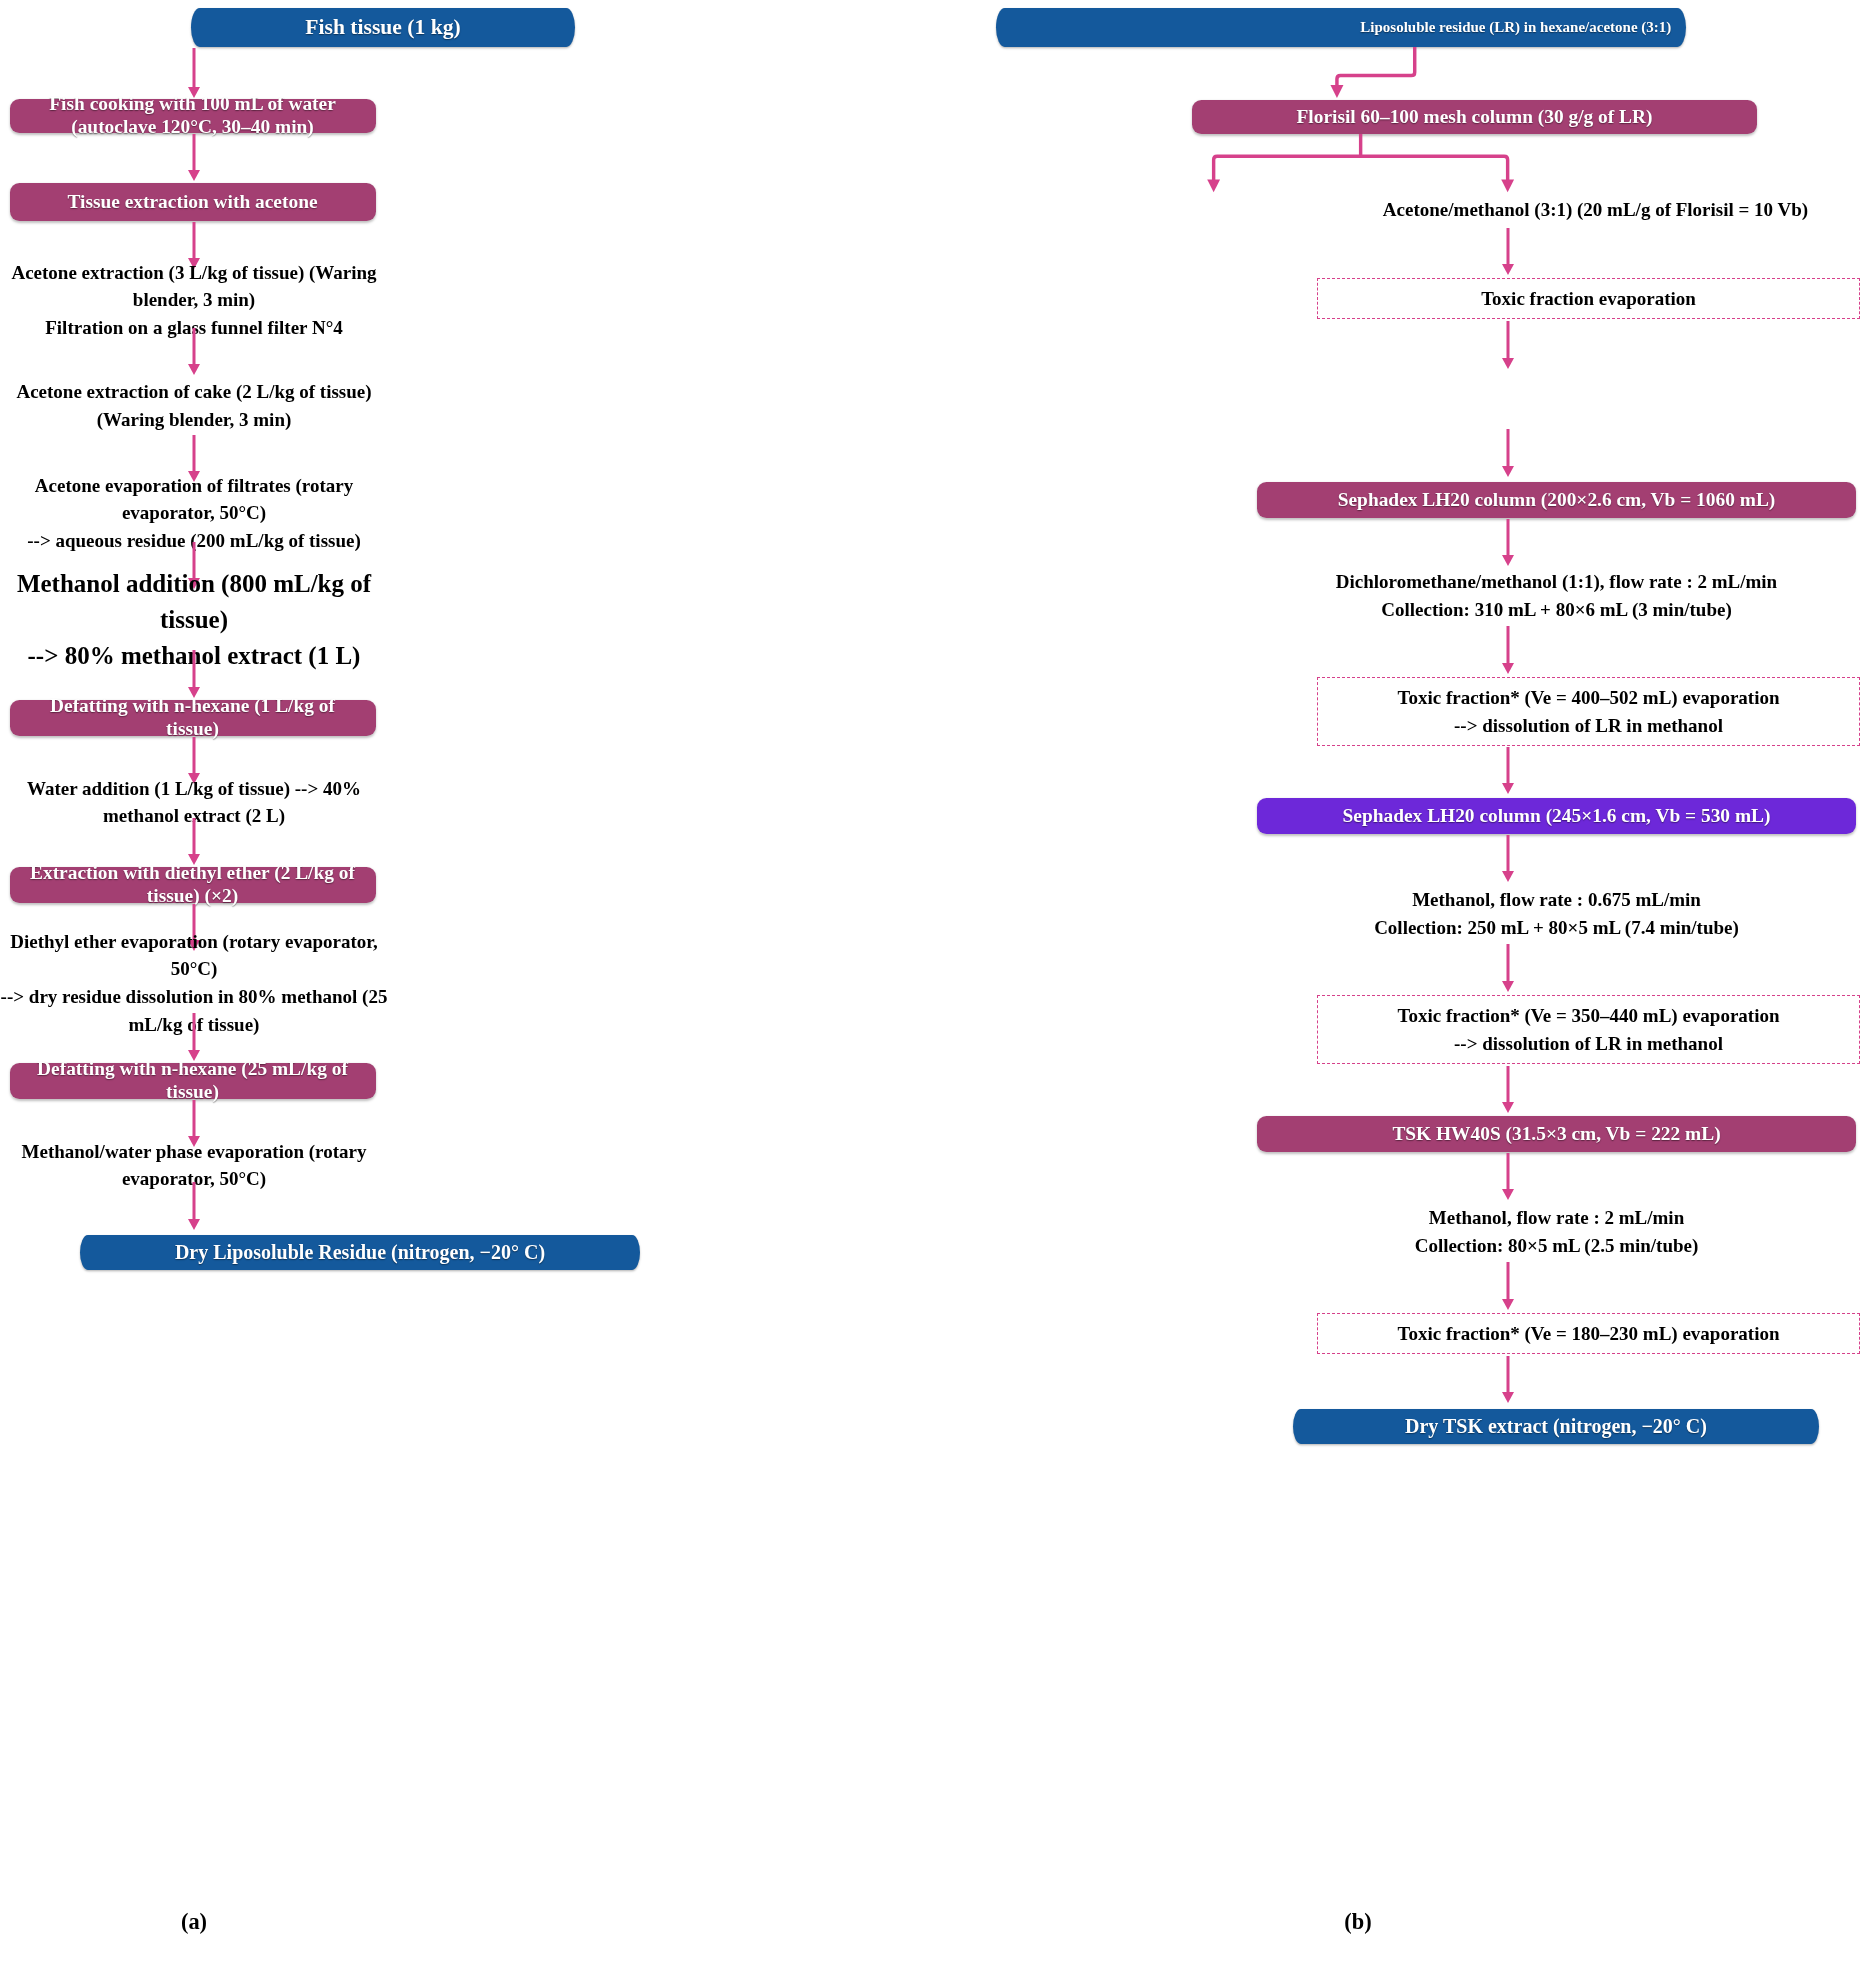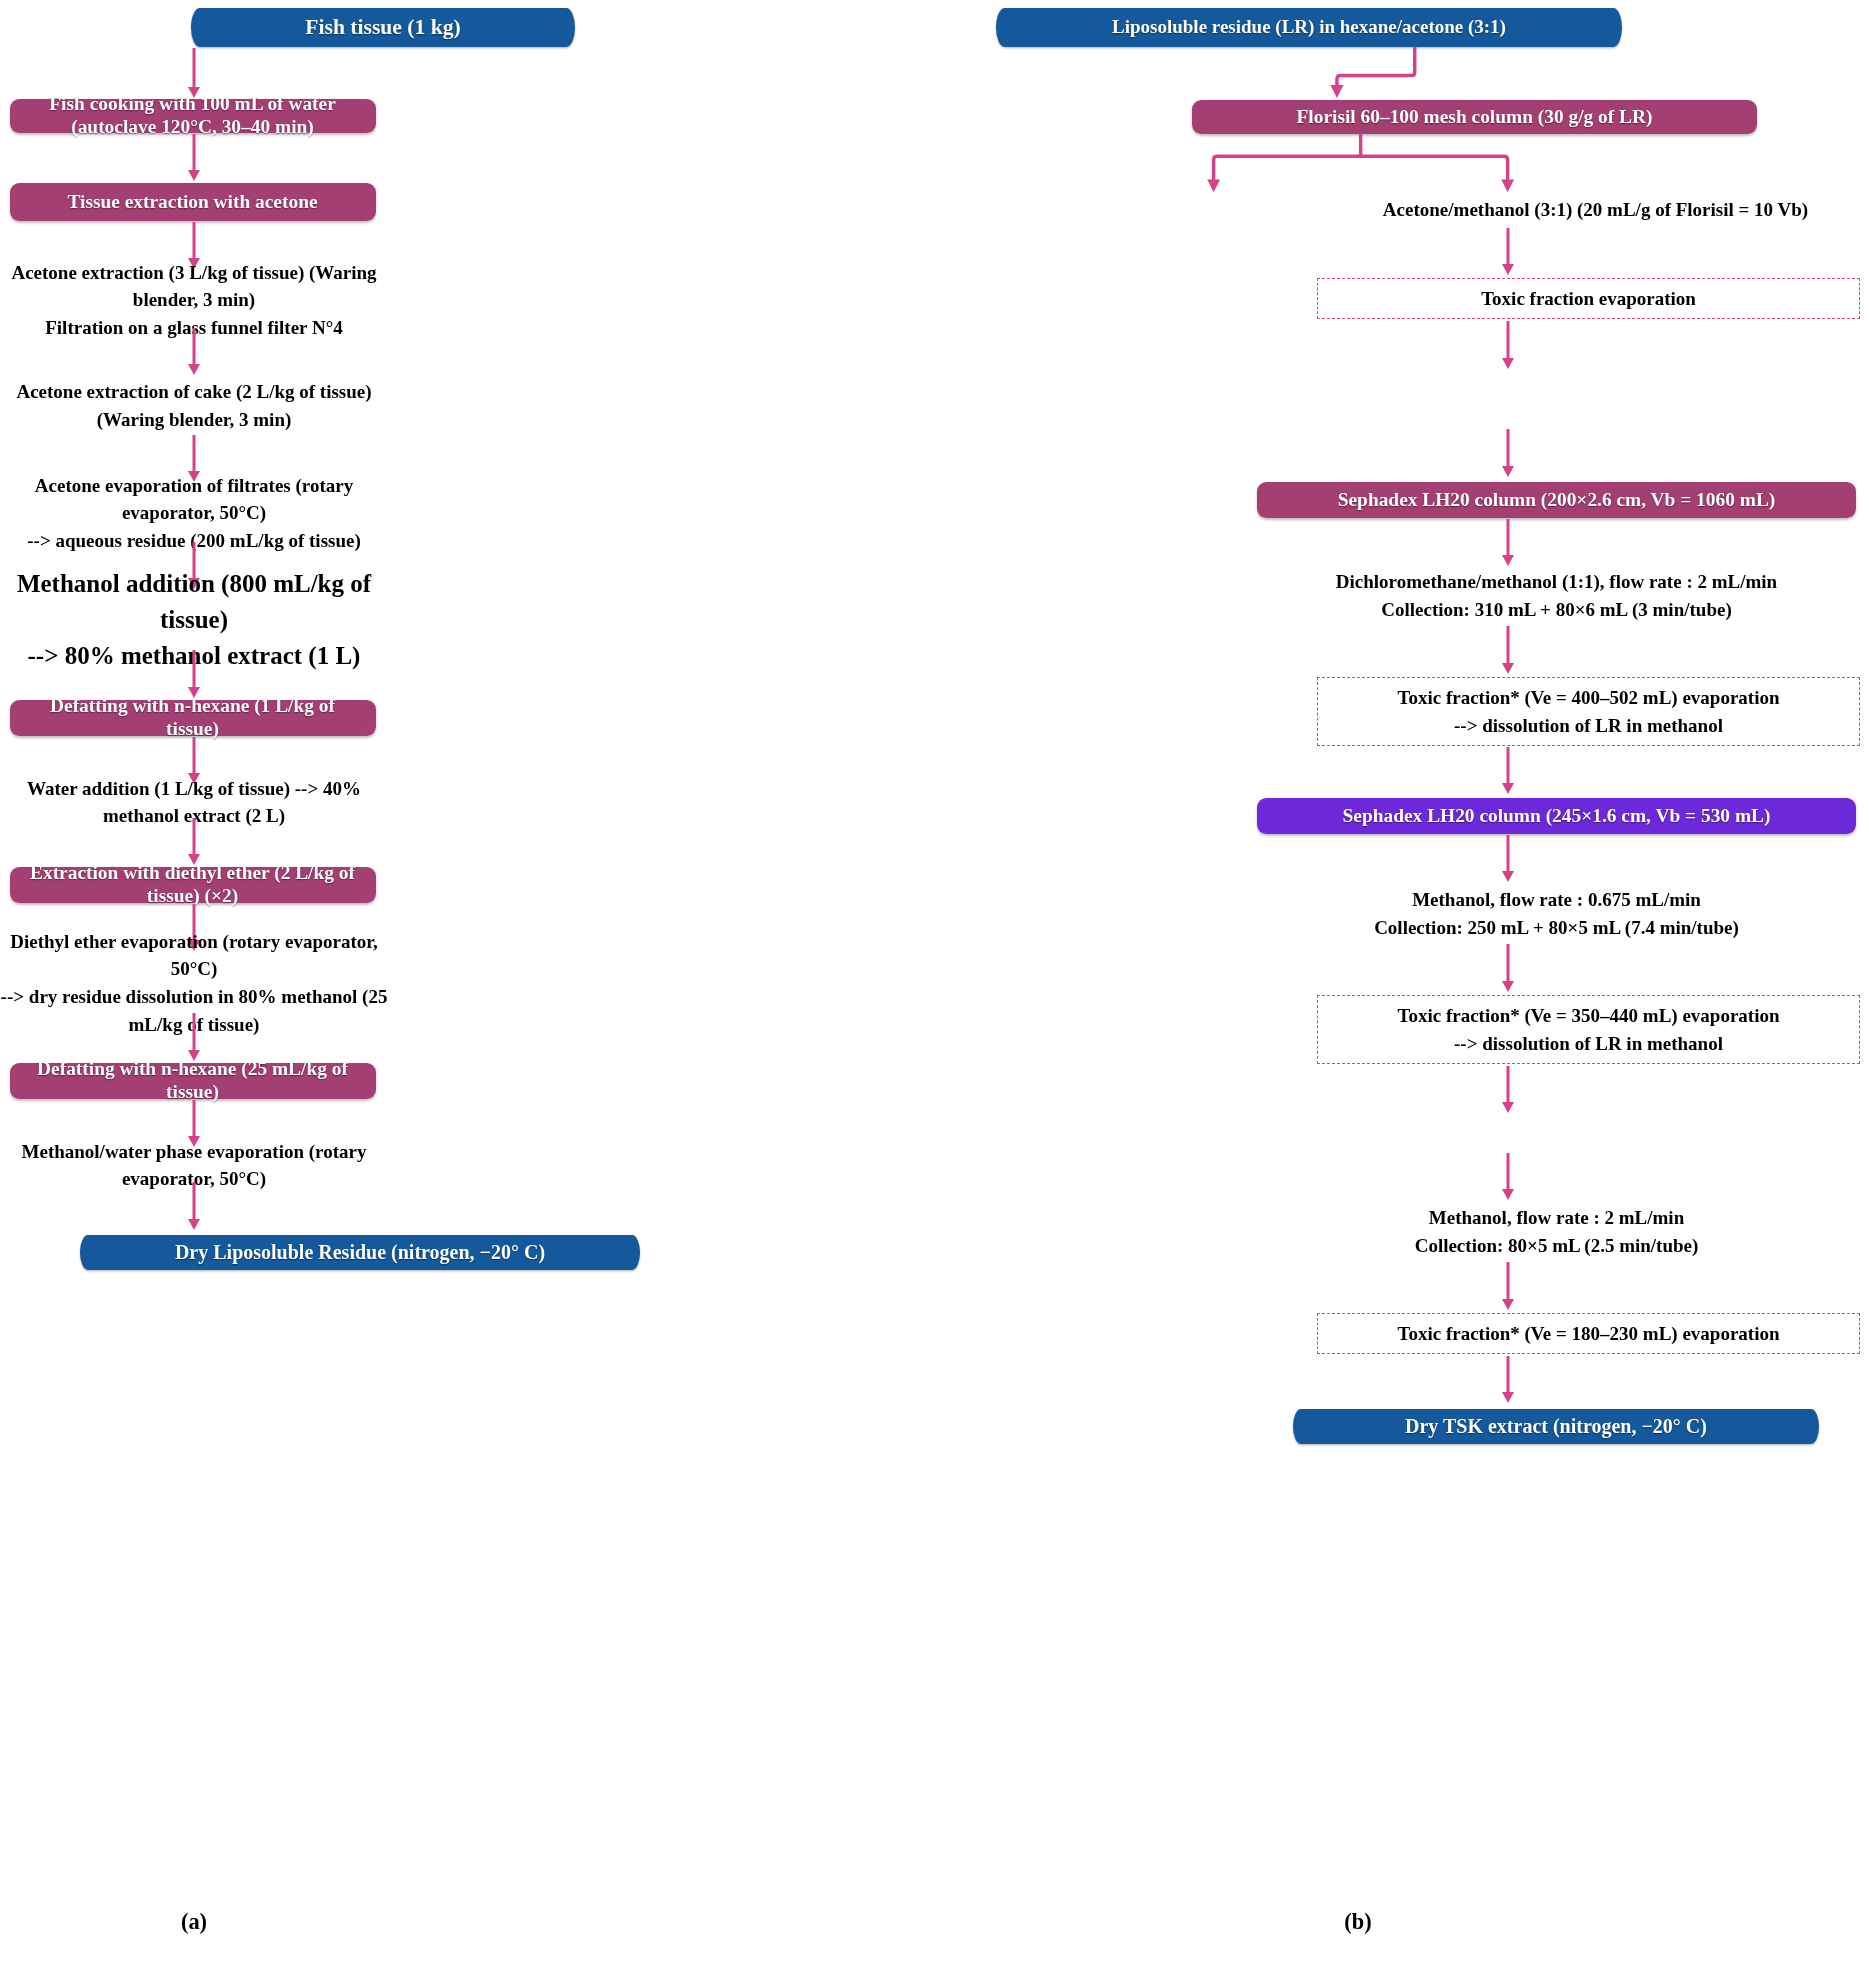--- a/index.html
+++ b/index.html
@@ -212,21 +212,21 @@
     <span>Dry Liposoluble Residue (nitrogen, −20° C)</span>
   </div>
 
   <div class="caption" style="left:0px;top:1909px;width:388px;font-size:22.4px;">
     <span>(a)</span>
   </div>
 </div>
 
 <div class="panel" id="panel-b">
 
-  <div class="node term" style="left: 125px; top: 7.8px; width: 626px; height: 39px; font-size: 19px; background: rgb(20, 89, 156); color: rgb(255, 255, 255);">
+  <div class="node term" style="left: 125px; top: 7.8px; width: 690px; height: 39px; font-size: 15px; background: rgb(20, 89, 156); color: rgb(255, 255, 255); justify-content: flex-end;">
     <span>Liposoluble residue (LR) in hexane/acetone (3:1)</span>
   </div>
 
   <svg class="connector" style="left:440px;top:47px;width:121px;height:52px;" viewBox="0 0 280 120">
     <path d="M 240 0 L 240 58 Q 240 66 232 66 L 68 66 Q 60 66 60 74 L 60 90" fill="none" stroke="#D6418B" stroke-width="8" stroke-linecap="butt"></path>
     <polygon points="45,88 75,88 60,118" fill="#D6418B"></polygon>
   </svg>
 
   <div class="node proc" style="left: 321px; top: 100px; width: 565px; height: 34px; font-size: 19.4px; background: rgb(163, 63, 114); color: rgb(255, 255, 255);">
     <span>Florisil 60–100 mesh column (30 g/g of LR)</span>
@@ -314,20 +314,23 @@
   <div class="node dashed" style="left: 446px; top: 995px; width: 543px; height: 69px; font-size: 19px; border-color: rgb(214, 65, 139);">
     <span>Toxic fraction* (Ve = 350–440 mL) evaporation</span>
     <span>--&gt; dissolution of LR in methanol</span>
   </div>
 
   <div class="arrow" style="left:624px;top:1066px;width:26px;height:47px;">
     <div class="shaft" style="height: 37px; background: rgb(214, 65, 139);"></div>
       <div class="head" style="border-top-color: rgb(214, 65, 139);"></div>
   </div>
 
+  <div class="node proc" style="left: 386px; top: 1116px; width: 599px; height: 36px; font-size: 19.4px; background: rgb(163, 63, 114); color: rgb(255, 255, 255);">
+    <span>TSK HW40S (31.5×3 cm, Vb = 222 mL)</span>
+  </div>
 
   <div class="arrow" style="left:624px;top:1153px;width:26px;height:47px;">
     <div class="shaft" style="height: 38px; background: rgb(214, 65, 139);"></div>
       <div class="head" style="border-top-color: rgb(214, 65, 139);"></div>
   </div>
 
   <div class="node plain" style="left:401px;top:1204px;width:569px;height:56px;font-size:19px;">
     <span>Methanol, flow rate : 2 mL/min</span>
     <span>Collection: 80×5 mL (2.5 min/tube)</span>
   </div>

